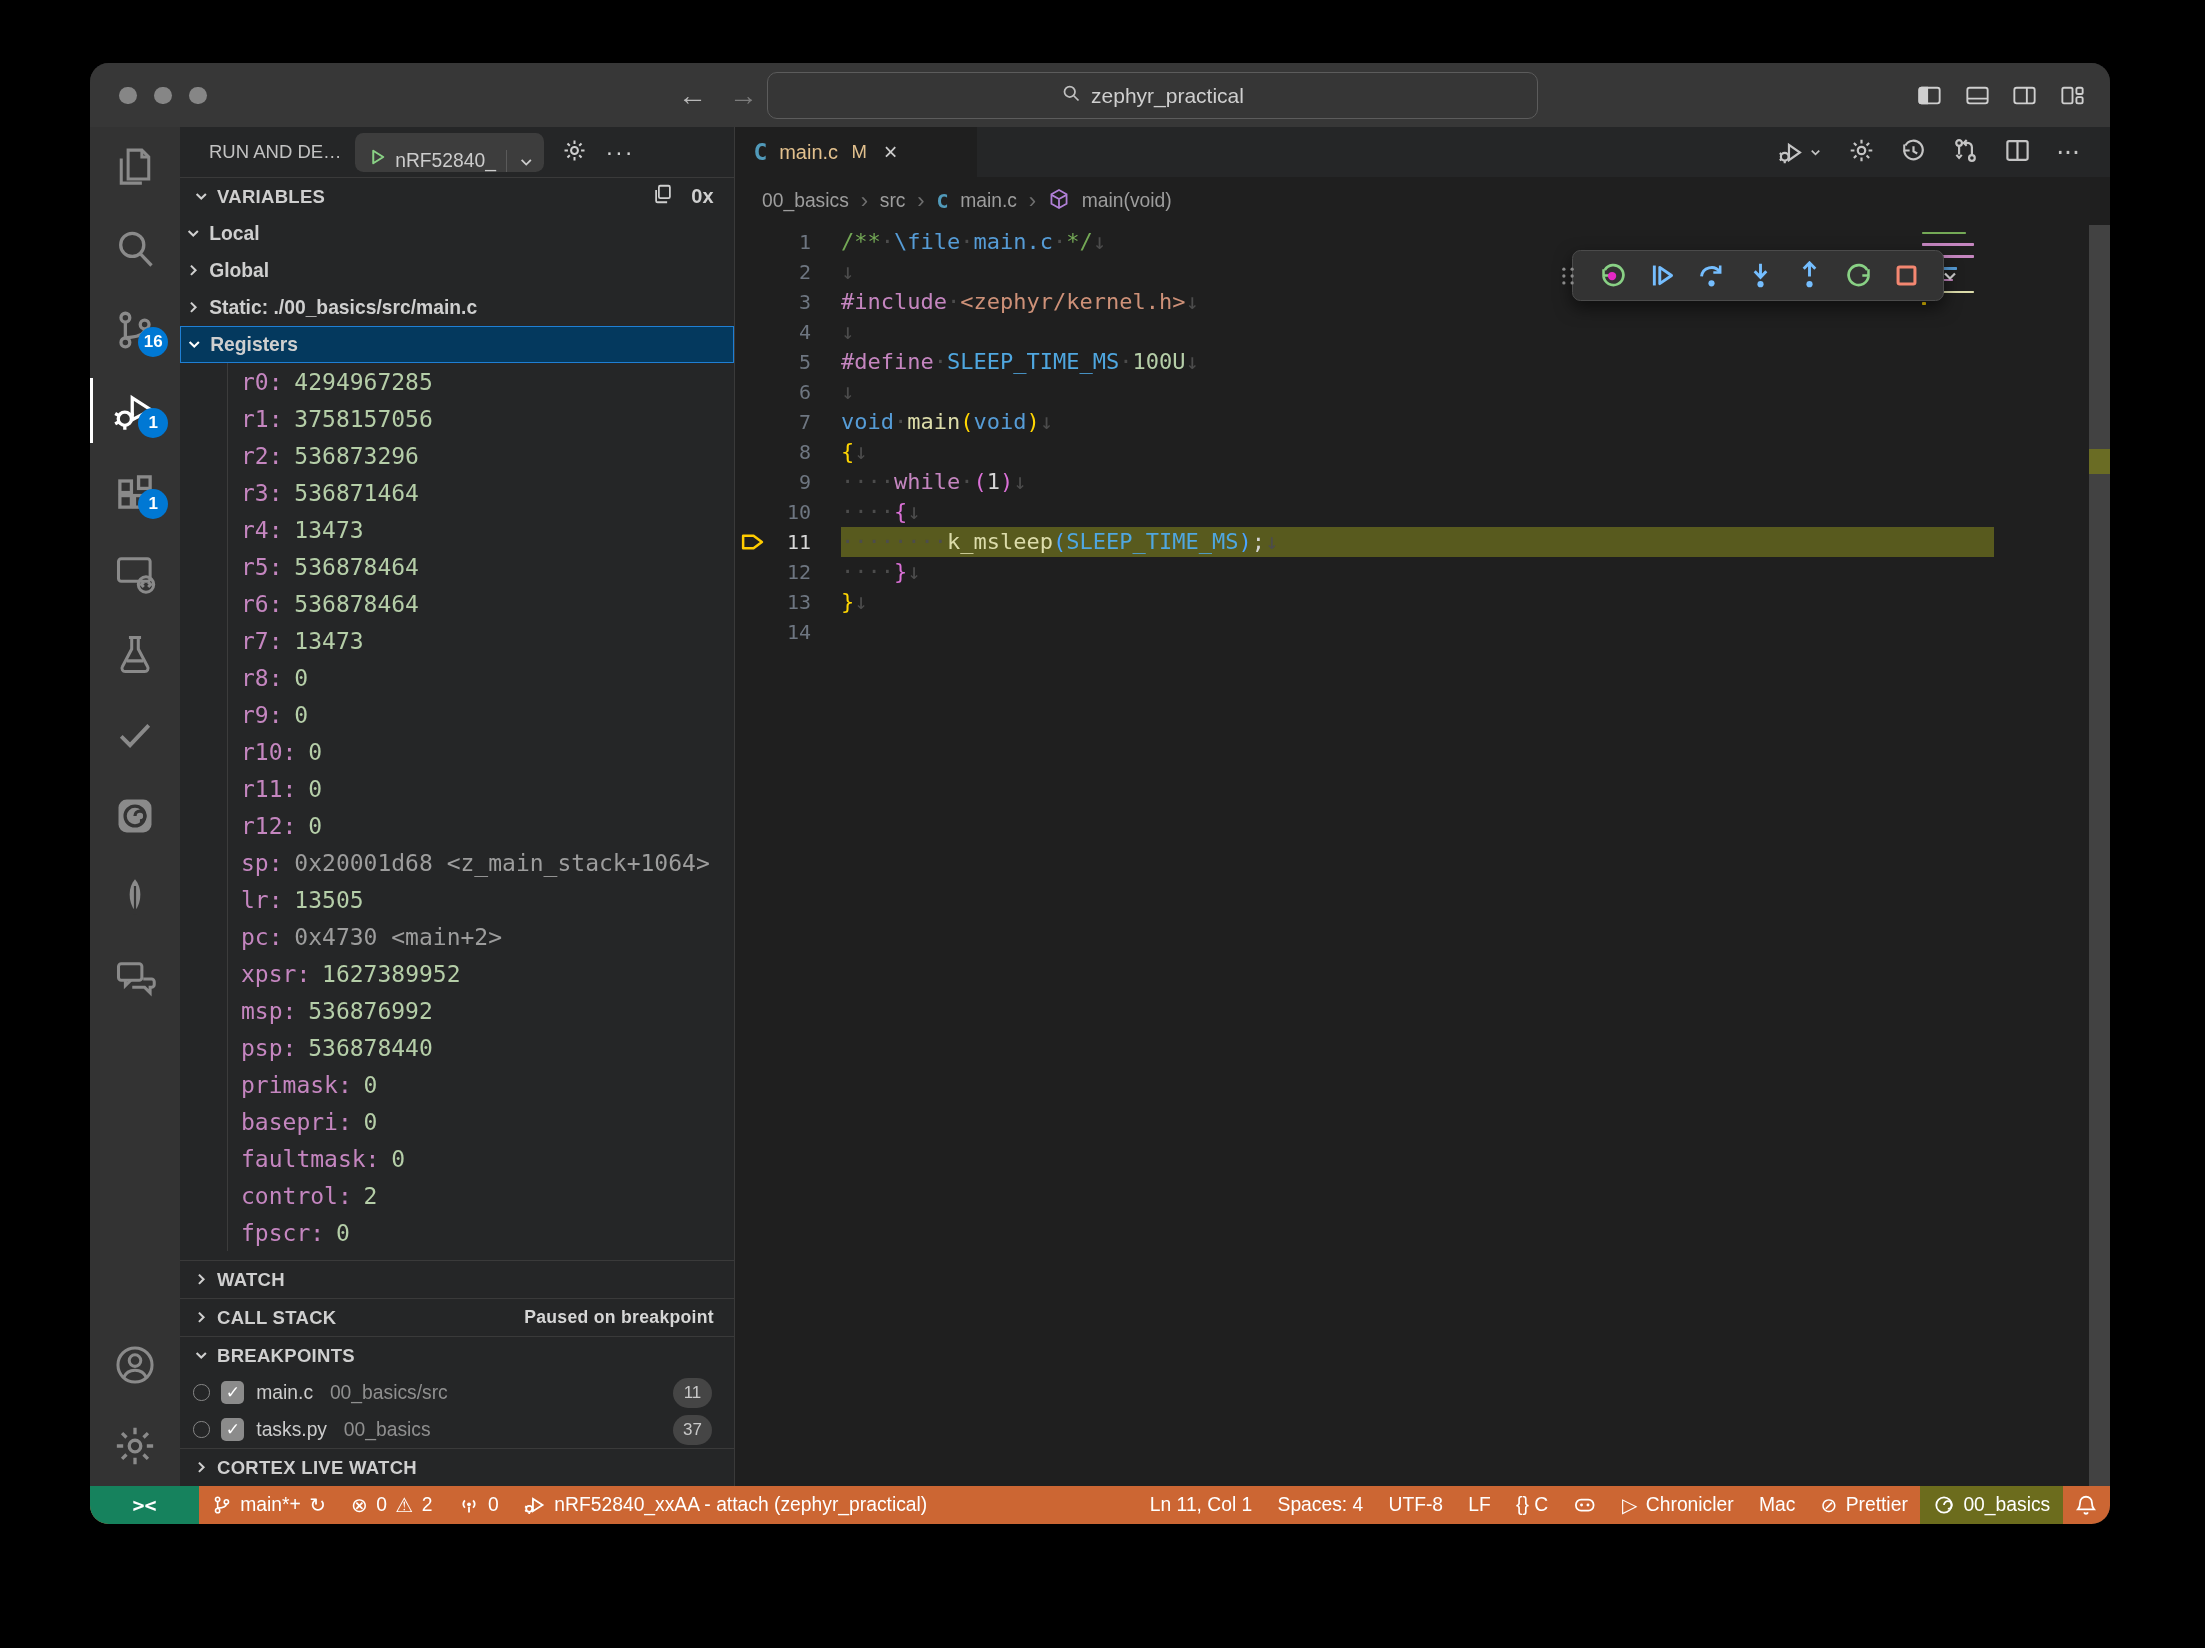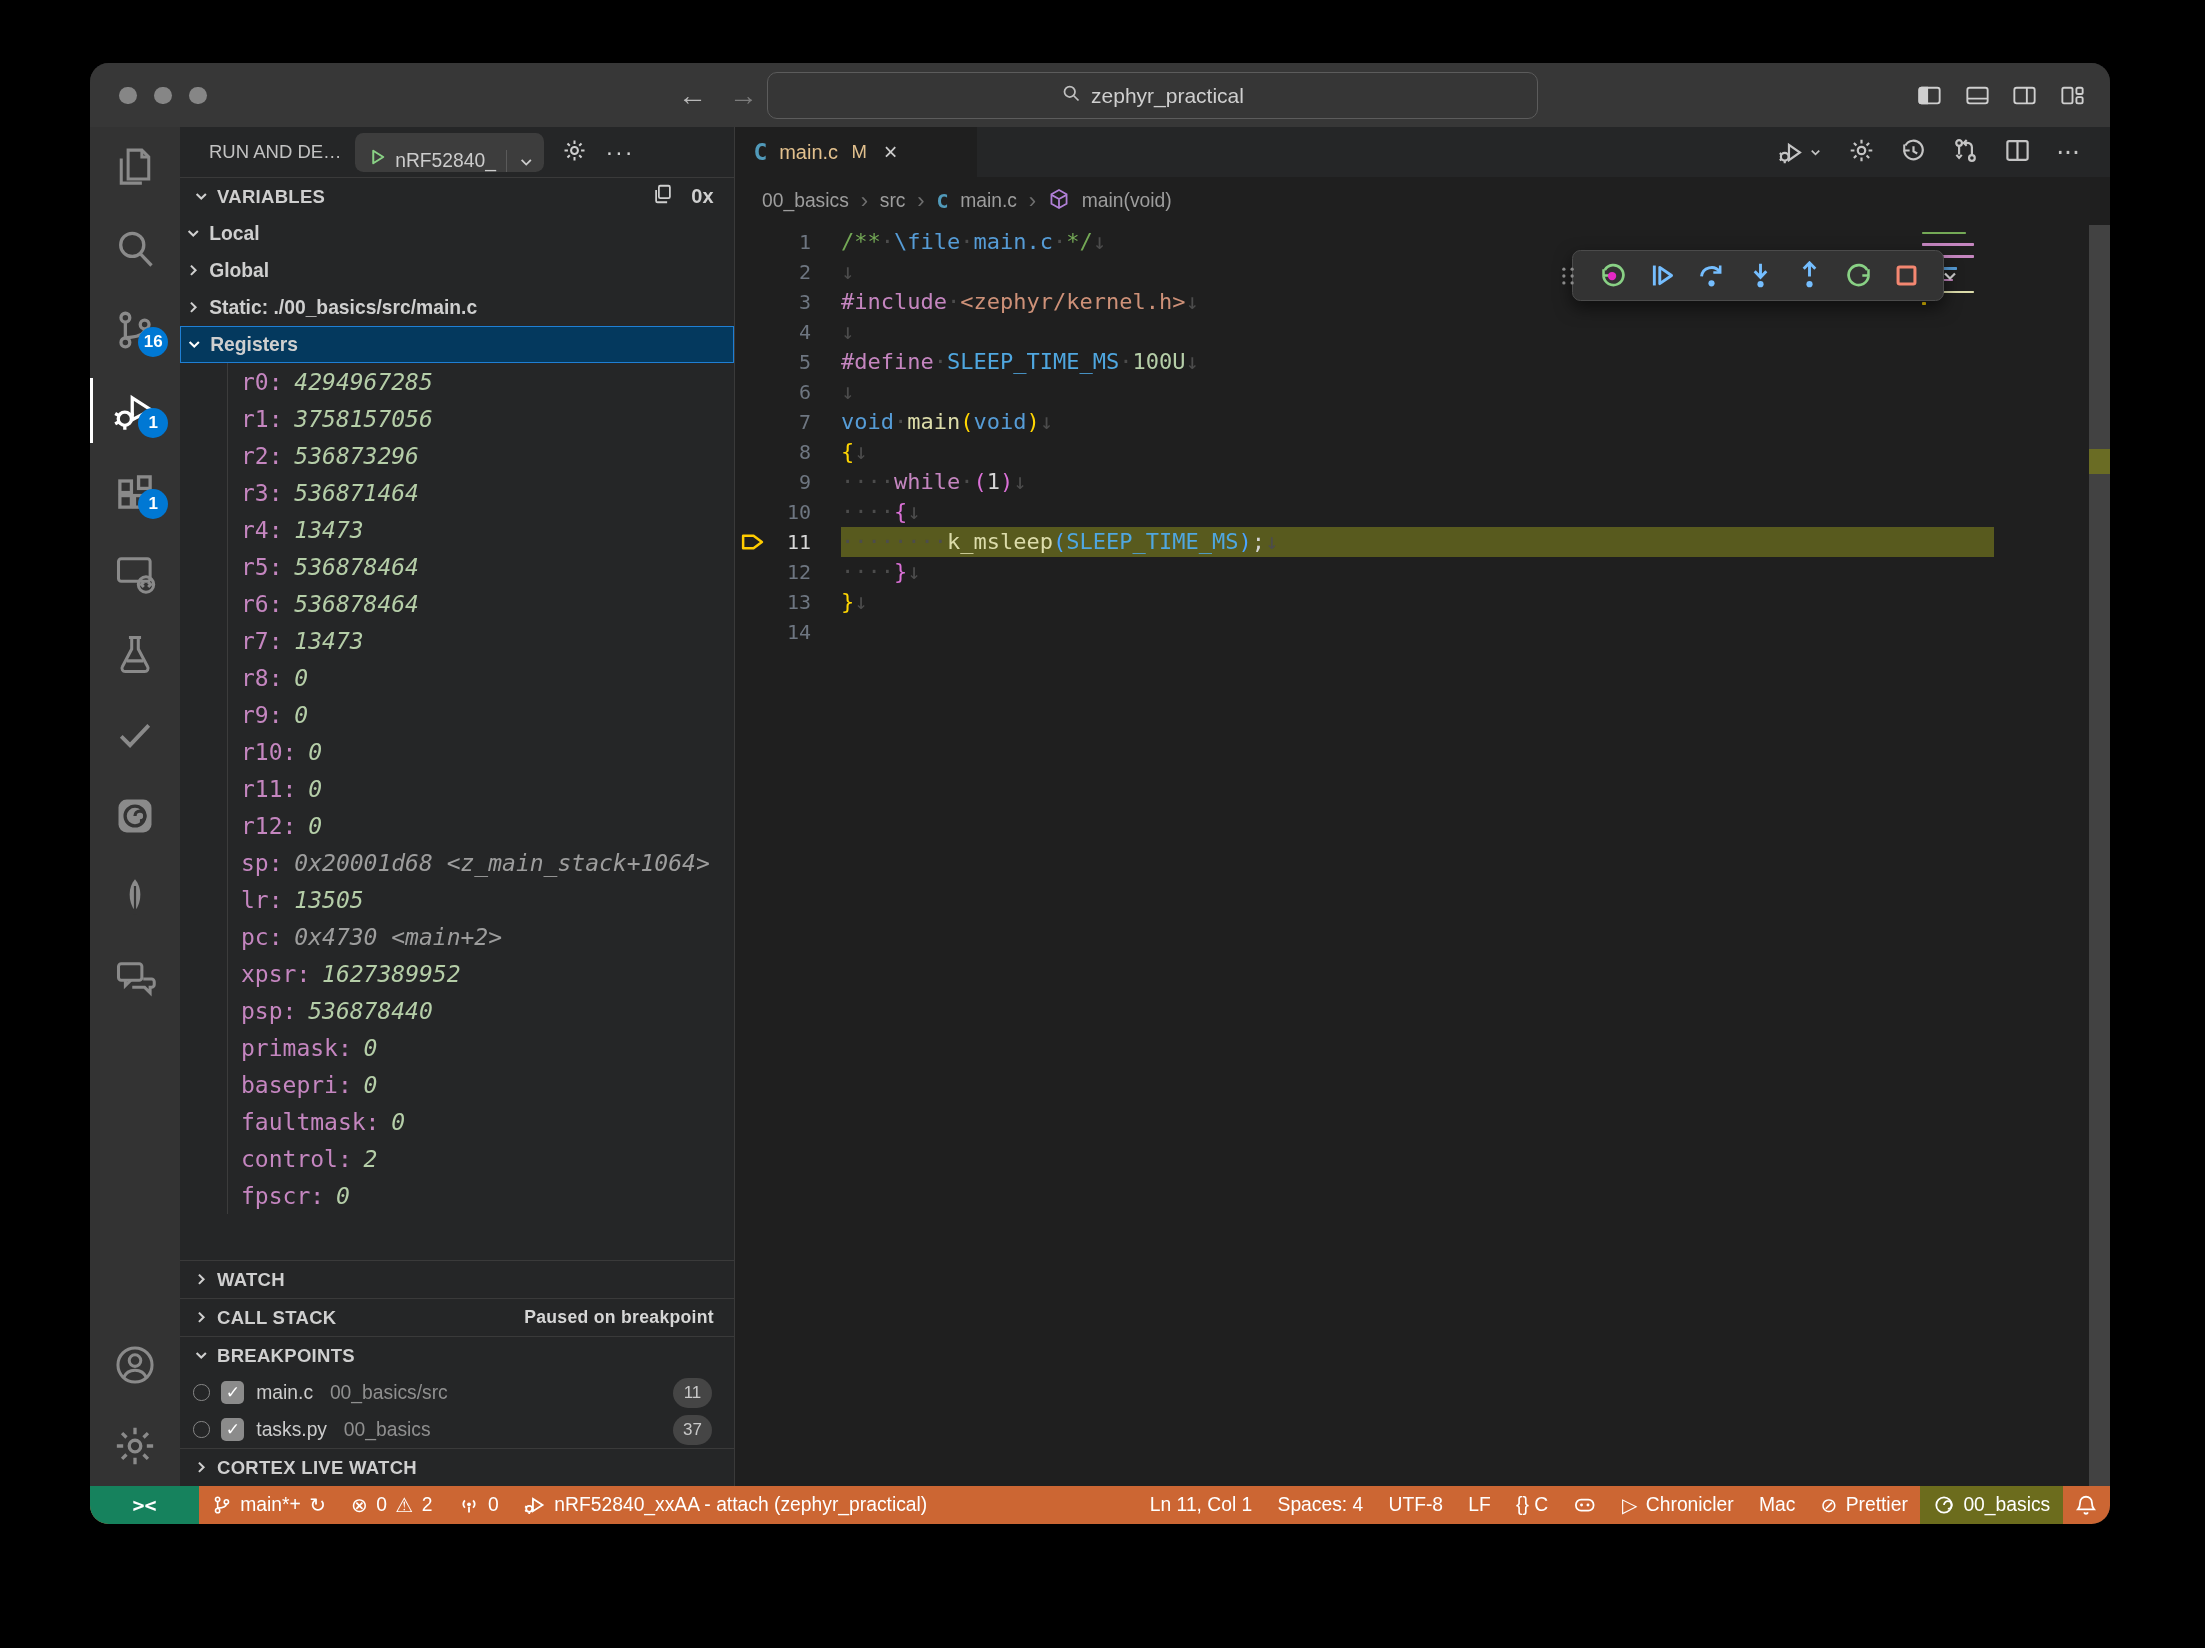--- a/index.html
+++ b/index.html
@@ -53,21 +53,21 @@
   .tree-row{height:37px;display:flex;align-items:center;padding-left:4px;gap:6.7px;
             color:#cfcfcf;font-weight:bold;font-size:19.3px;box-sizing:border-box;}
   .tree-row.selected{background:#04395e;border:0.8px solid #1f7fd4;}
   .chev{flex-shrink:0;display:flex;}
 
   .reg-list{position:relative;}
   .reg-list::before{content:"";position:absolute;left:47px;top:0;bottom:0;width:0.8px;background:#3c3c3c;}
   .reg-row{height:37px;display:flex;align-items:center;padding-left:61px;
            font-family:"DejaVu Sans Mono",monospace;font-size:23px;}
   .reg-name{color:#c586c0;margin-right:11.8px;}
-  .reg-val{color:#b5cea8;font-style:italic;}
+  .reg-val{color:#b5cea8;}
   .reg-val.gray{color:#9d9d9d;}
 
   .sb-bottom{margin-top:auto;}
   .paused{margin-left:auto;font-size:17.6px;font-weight:bold;color:#d6d6d6;}
   .bp-row{height:37px;display:flex;align-items:center;padding:0 22px 0 13.4px;gap:11.8px;font-size:19.3px;color:#cccccc;}
   .bp-circle{width:14.3px;height:14.3px;border:1.7px solid #848484;border-radius:50%;flex-shrink:0;}
   .bp-check{width:23px;height:23px;background:#8b8b8b;border-radius:5px;color:#fff;font-size:17px;
             display:flex;align-items:center;justify-content:center;flex-shrink:0;}
   .bp-file{font-weight:normal;}
   .bp-path{color:#8f8f8f;margin-left:5px;}
@@ -431,20 +431,24 @@
           </div>
           <div class="reg-row">
             <span class="reg-name">pc:</span>
             <span class="reg-val gray">0x4730 &lt;main+2&gt;</span>
           </div>
           <div class="reg-row">
             <span class="reg-name">xpsr:</span>
             <span class="reg-val">1627389952</span>
           </div>
           <div class="reg-row">
+            <span class="reg-name">msp:</span>
+            <span class="reg-val">536876992</span>
+          </div>
+          <div class="reg-row">
             <span class="reg-name">psp:</span>
             <span class="reg-val">536878440</span>
           </div>
           <div class="reg-row">
             <span class="reg-name">primask:</span>
             <span class="reg-val">0</span>
           </div>
           <div class="reg-row">
             <span class="reg-name">basepri:</span>
             <span class="reg-val">0</span>

